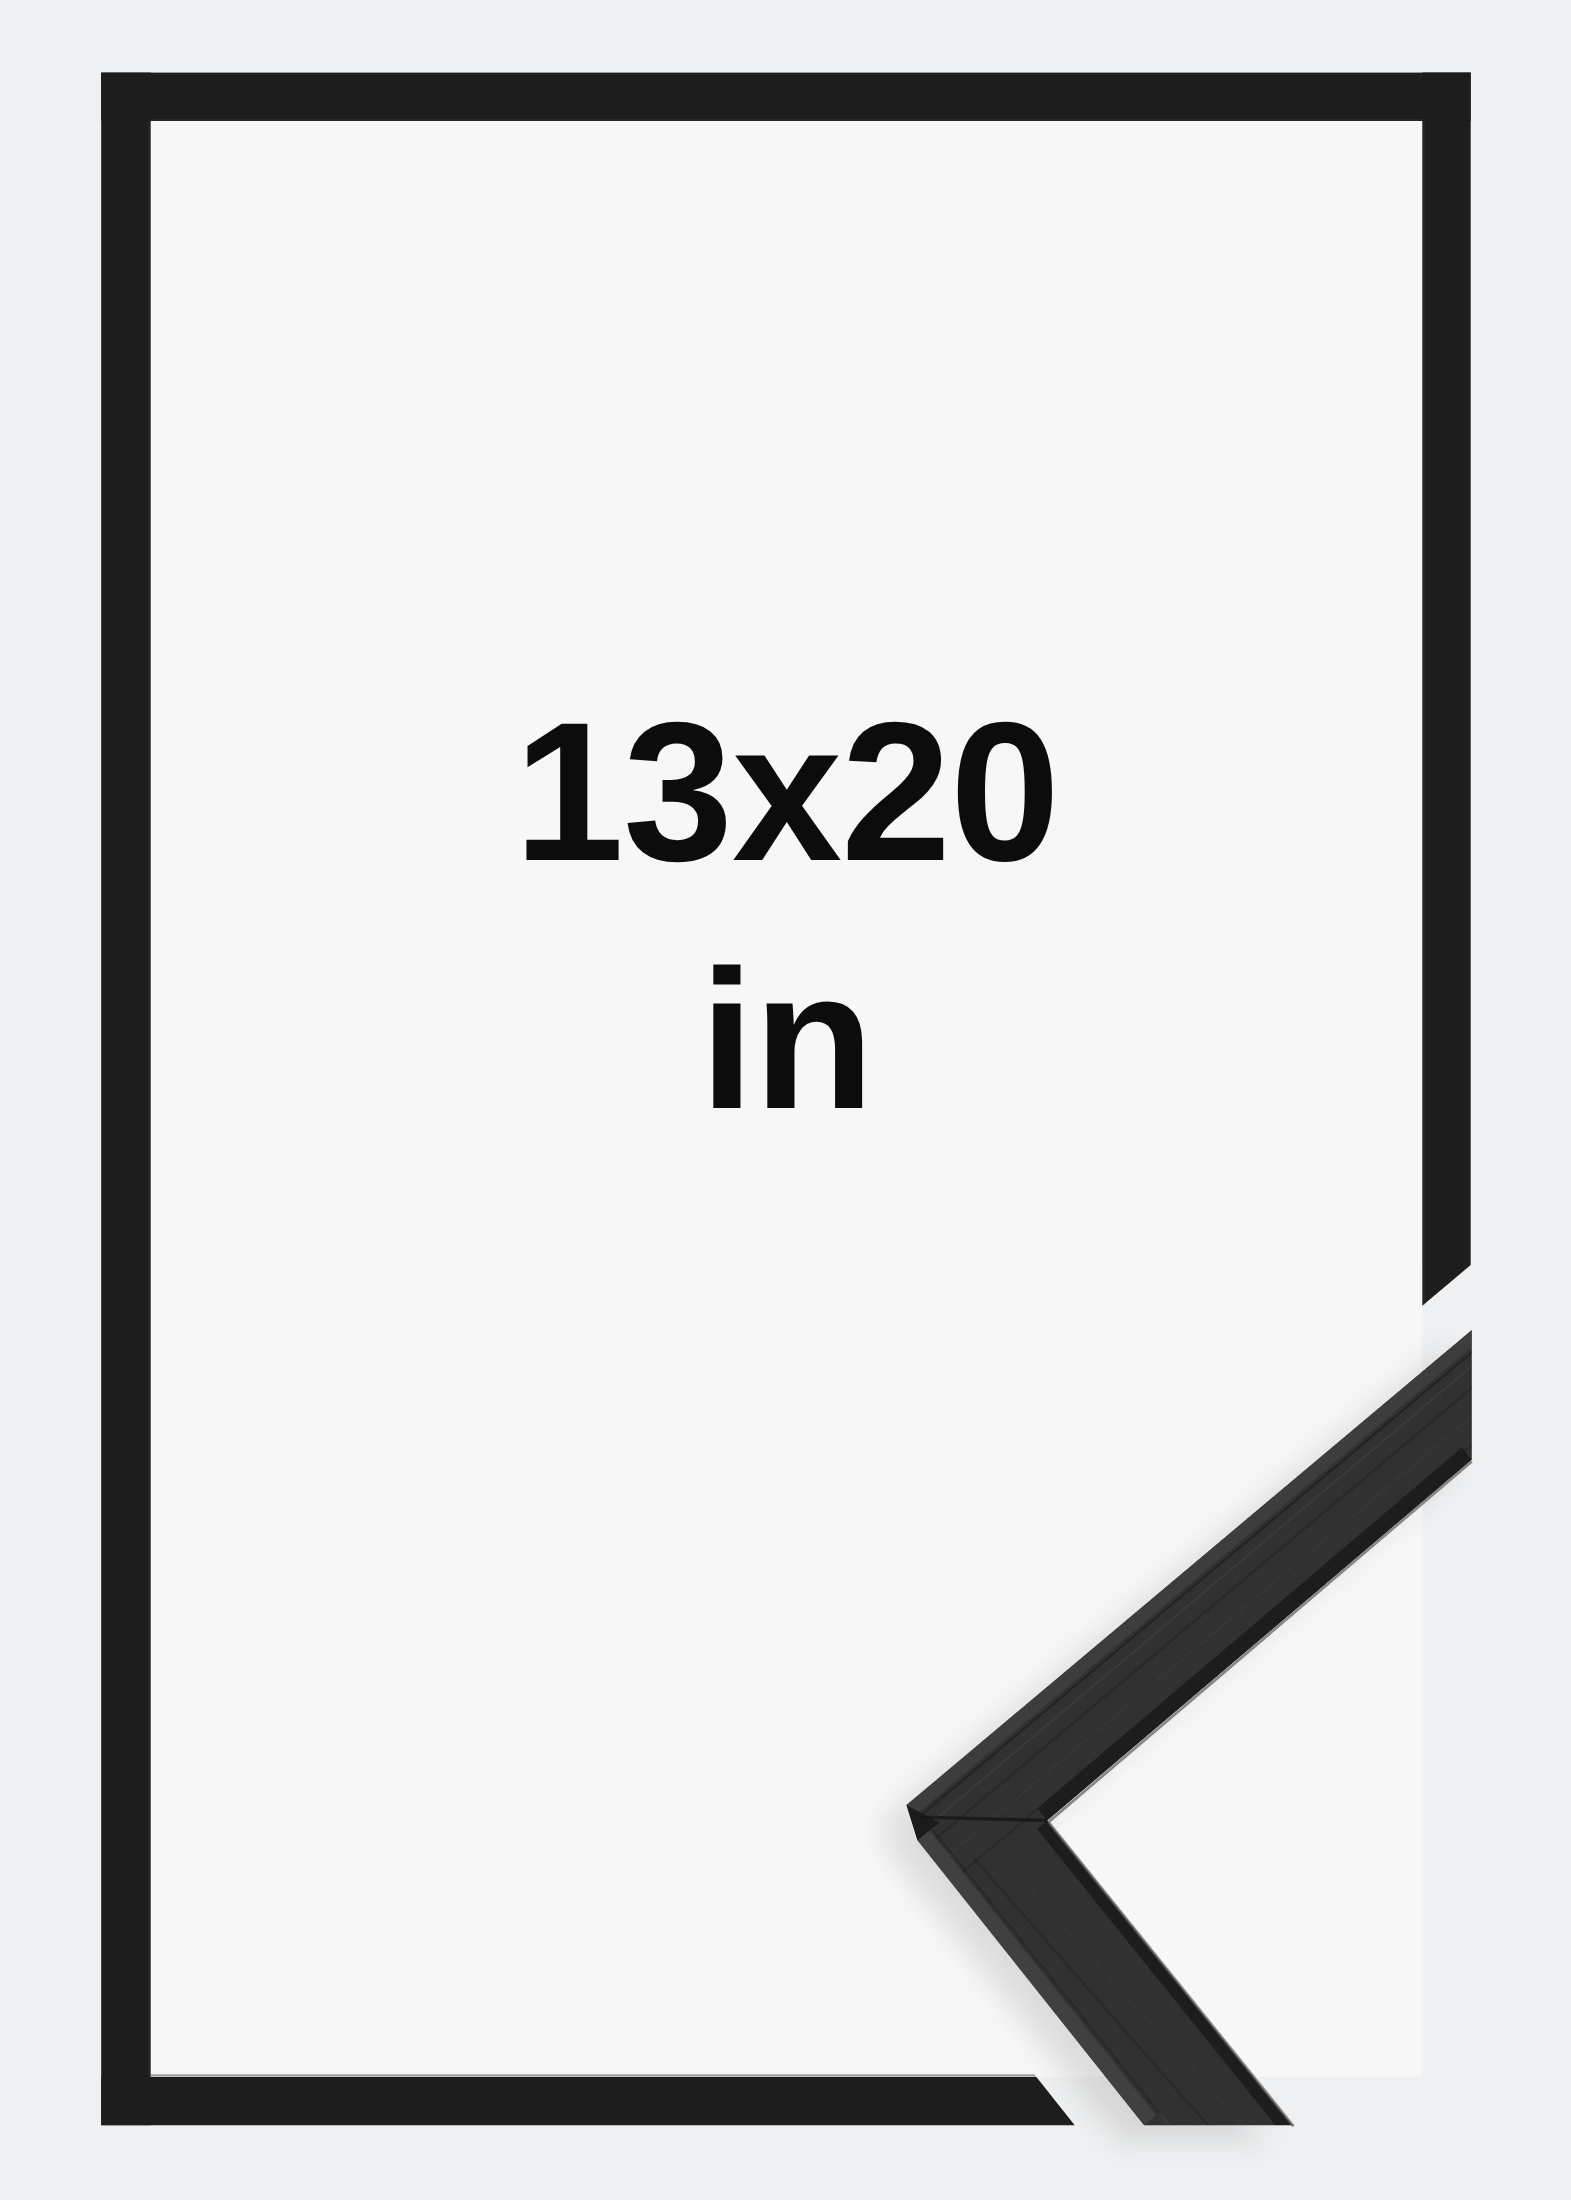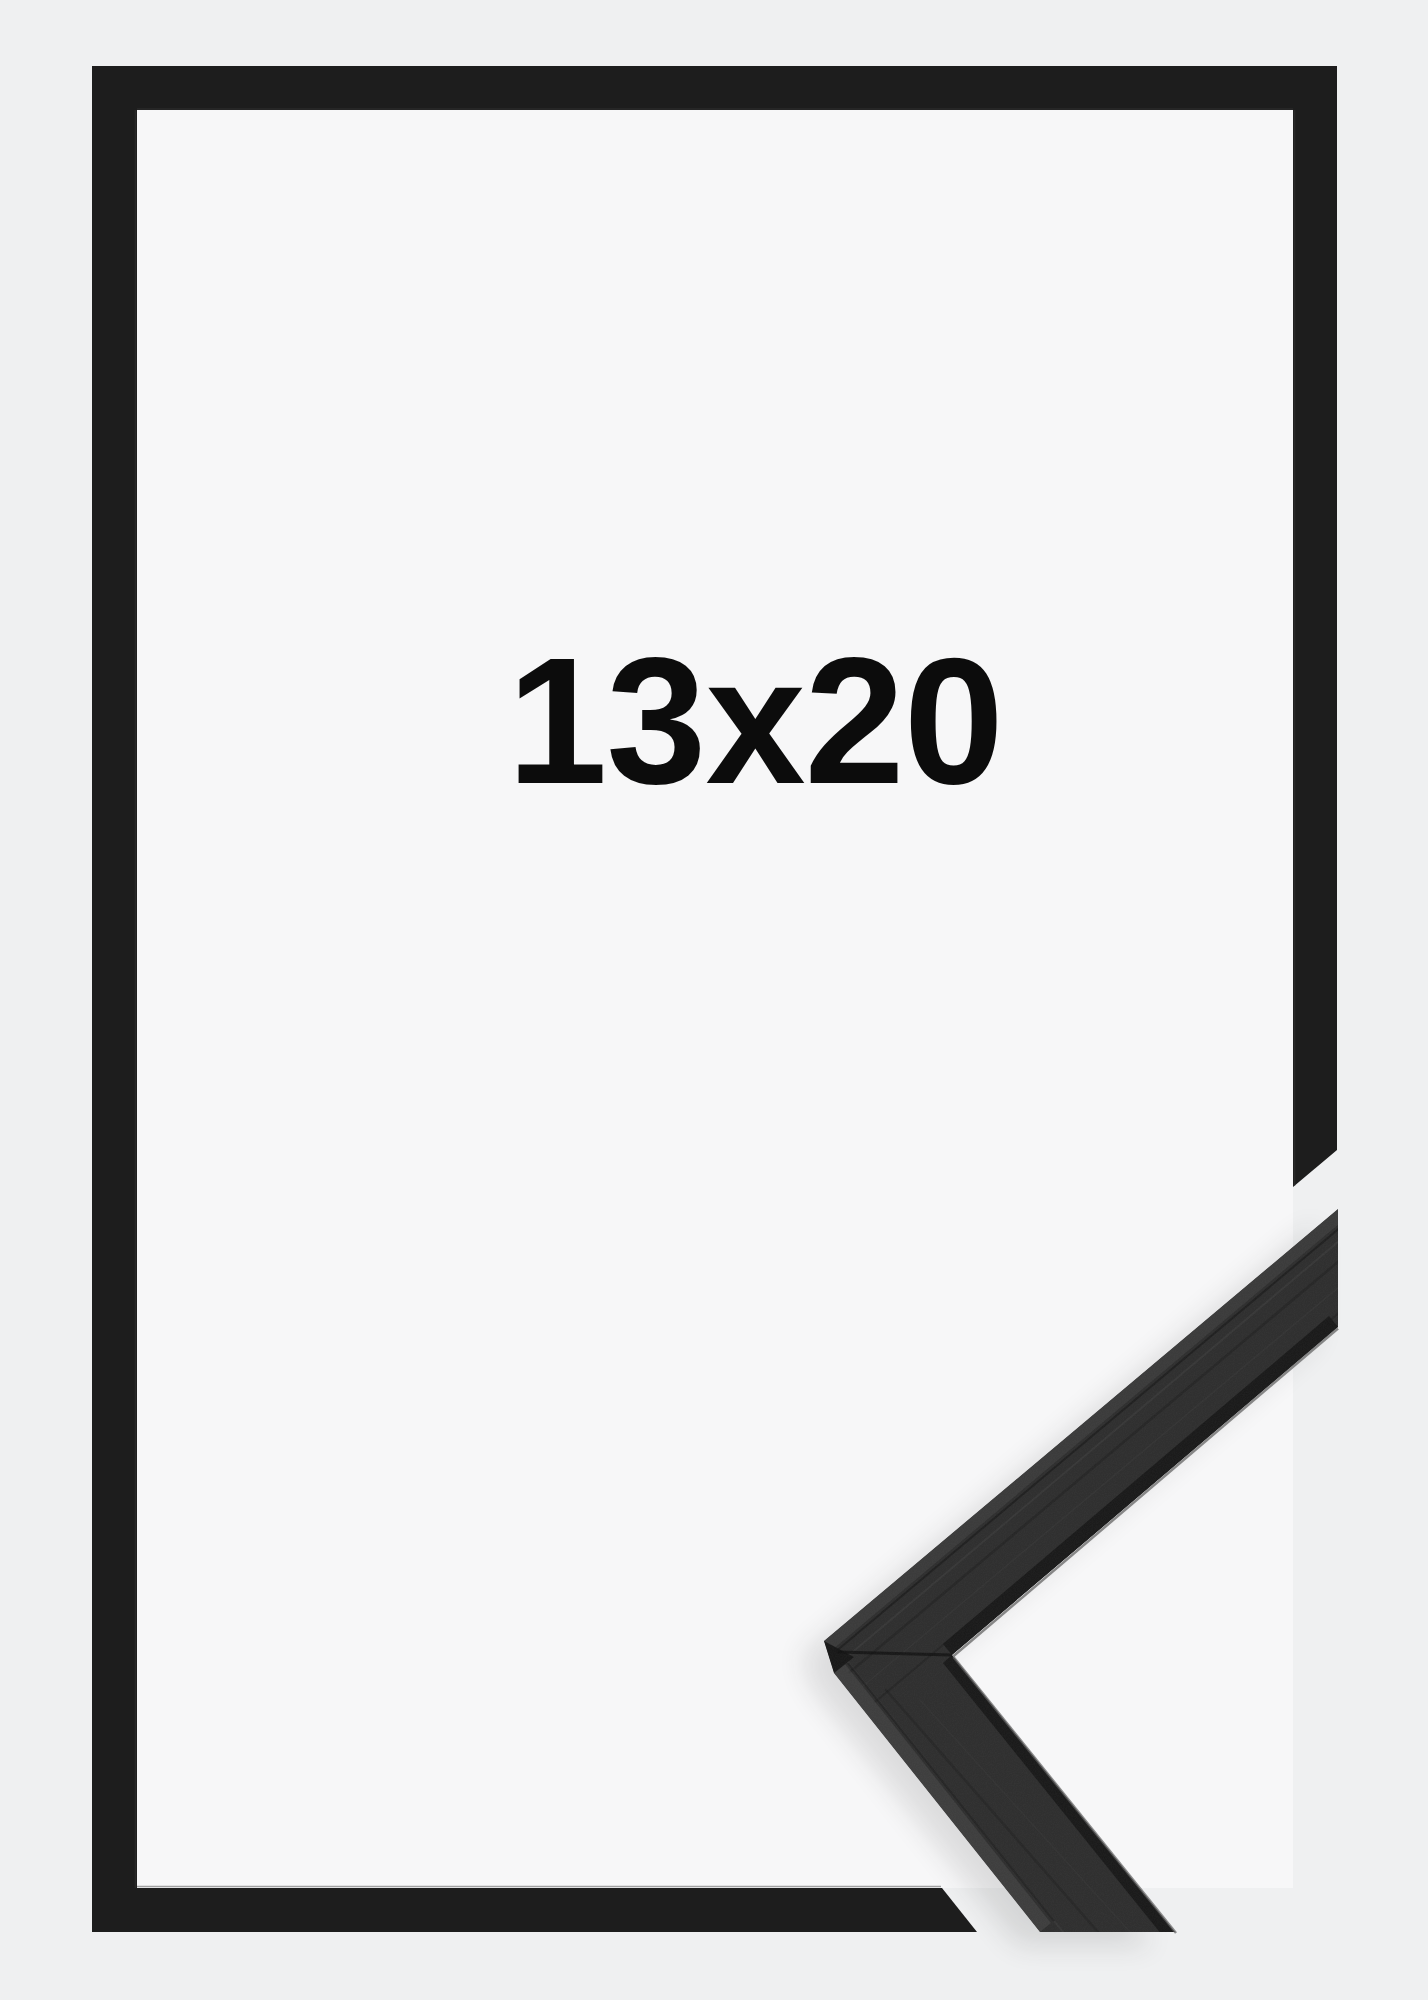--- a/index.html
+++ b/index.html
@@ -24,21 +24,20 @@
     left: 137px;
     top: 608px;
     width: 1156px;
     text-align: center;
     font-size: 180px;
     line-height: 225px;
     font-weight: 700;
     letter-spacing: -1px;
     color: #0c0c0c;
     user-select: none;
-    margin-left: 40px;
   }
   .size-label div { white-space: nowrap; }
 </style>
 </head>
 <body>
 
 <div class="stage">
 
   <svg viewBox="0 0 1428 2000" aria-hidden="true">
     <defs>
@@ -108,15 +107,16 @@
         <rect x="780" y="1150" width="600" height="800" filter="url(#grainNoise)" opacity="0.55"></rect>
       </g>
 
       <line x1="953" y1="1656.5" x2="1338" y2="1328.5" stroke="#6e6e6e" stroke-width="2.5" opacity="0.8"></line>
       <line x1="953.5" y1="1657" x2="1176" y2="1933" stroke="#606060" stroke-width="2.5" opacity="0.7"></line>
     </g>
   </svg>
 
   <div class="size-label">
     <div>13x20</div>
+    <div>in</div>
   </div>
 
 </div>
 
 </body></html>

